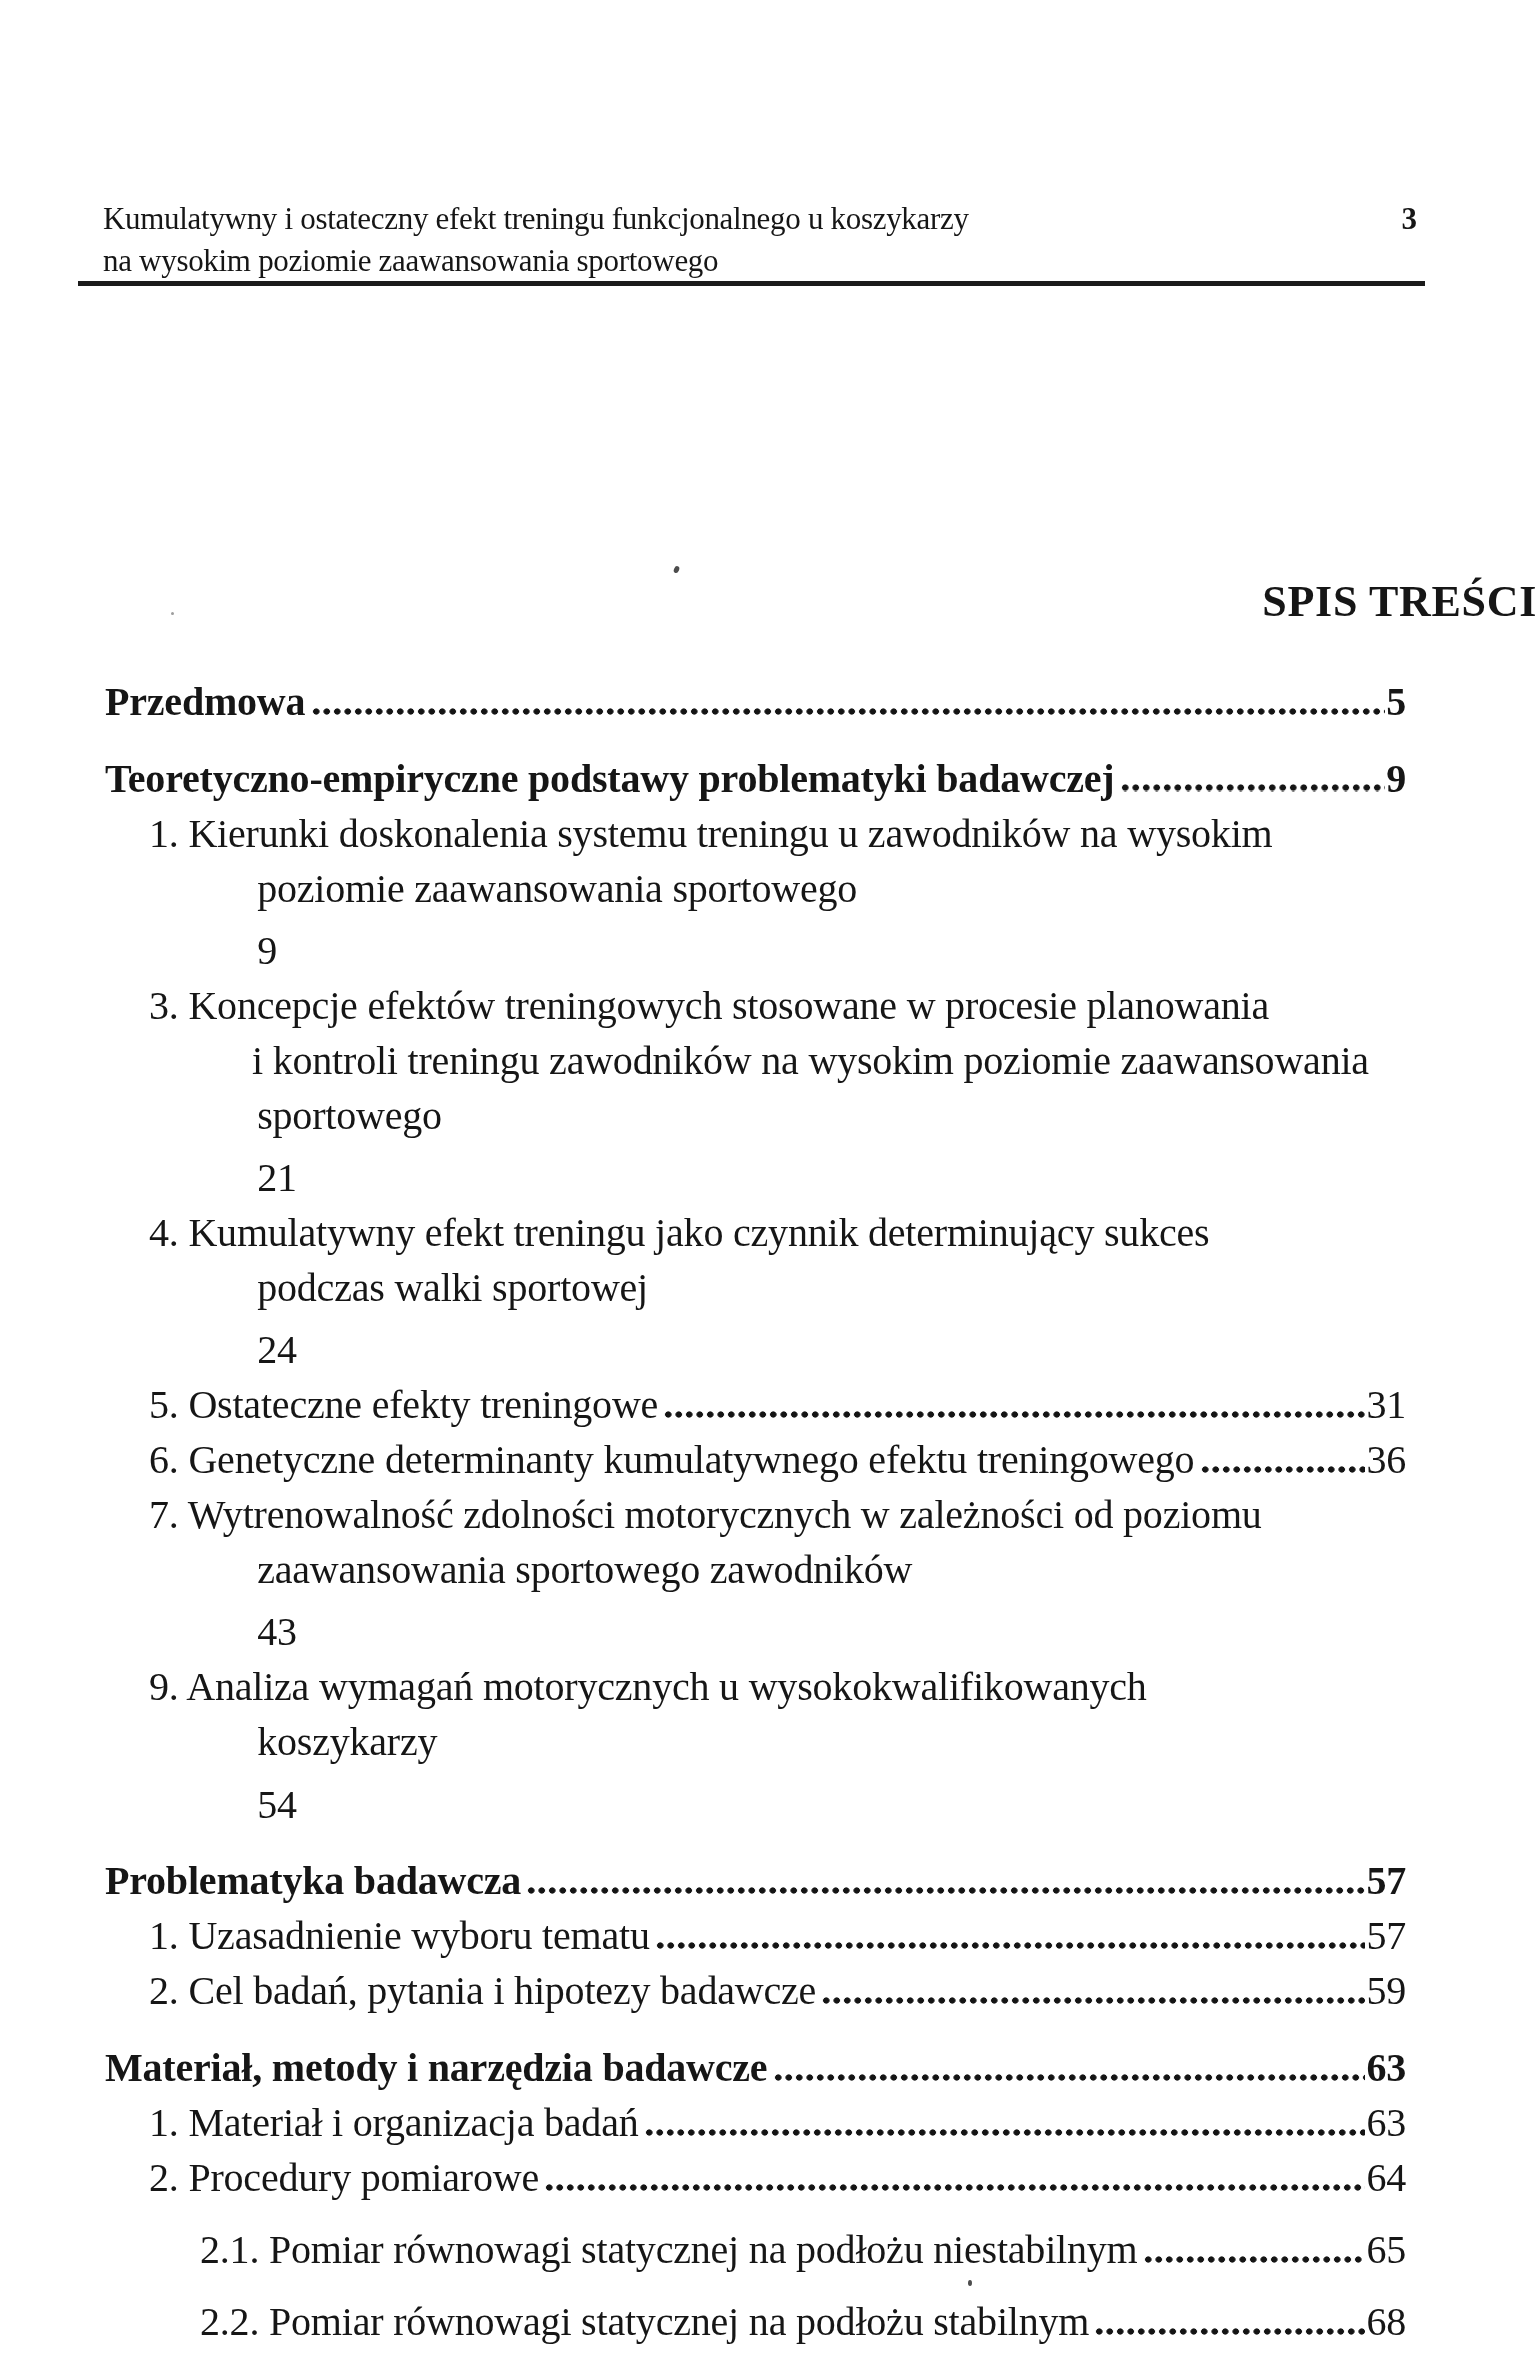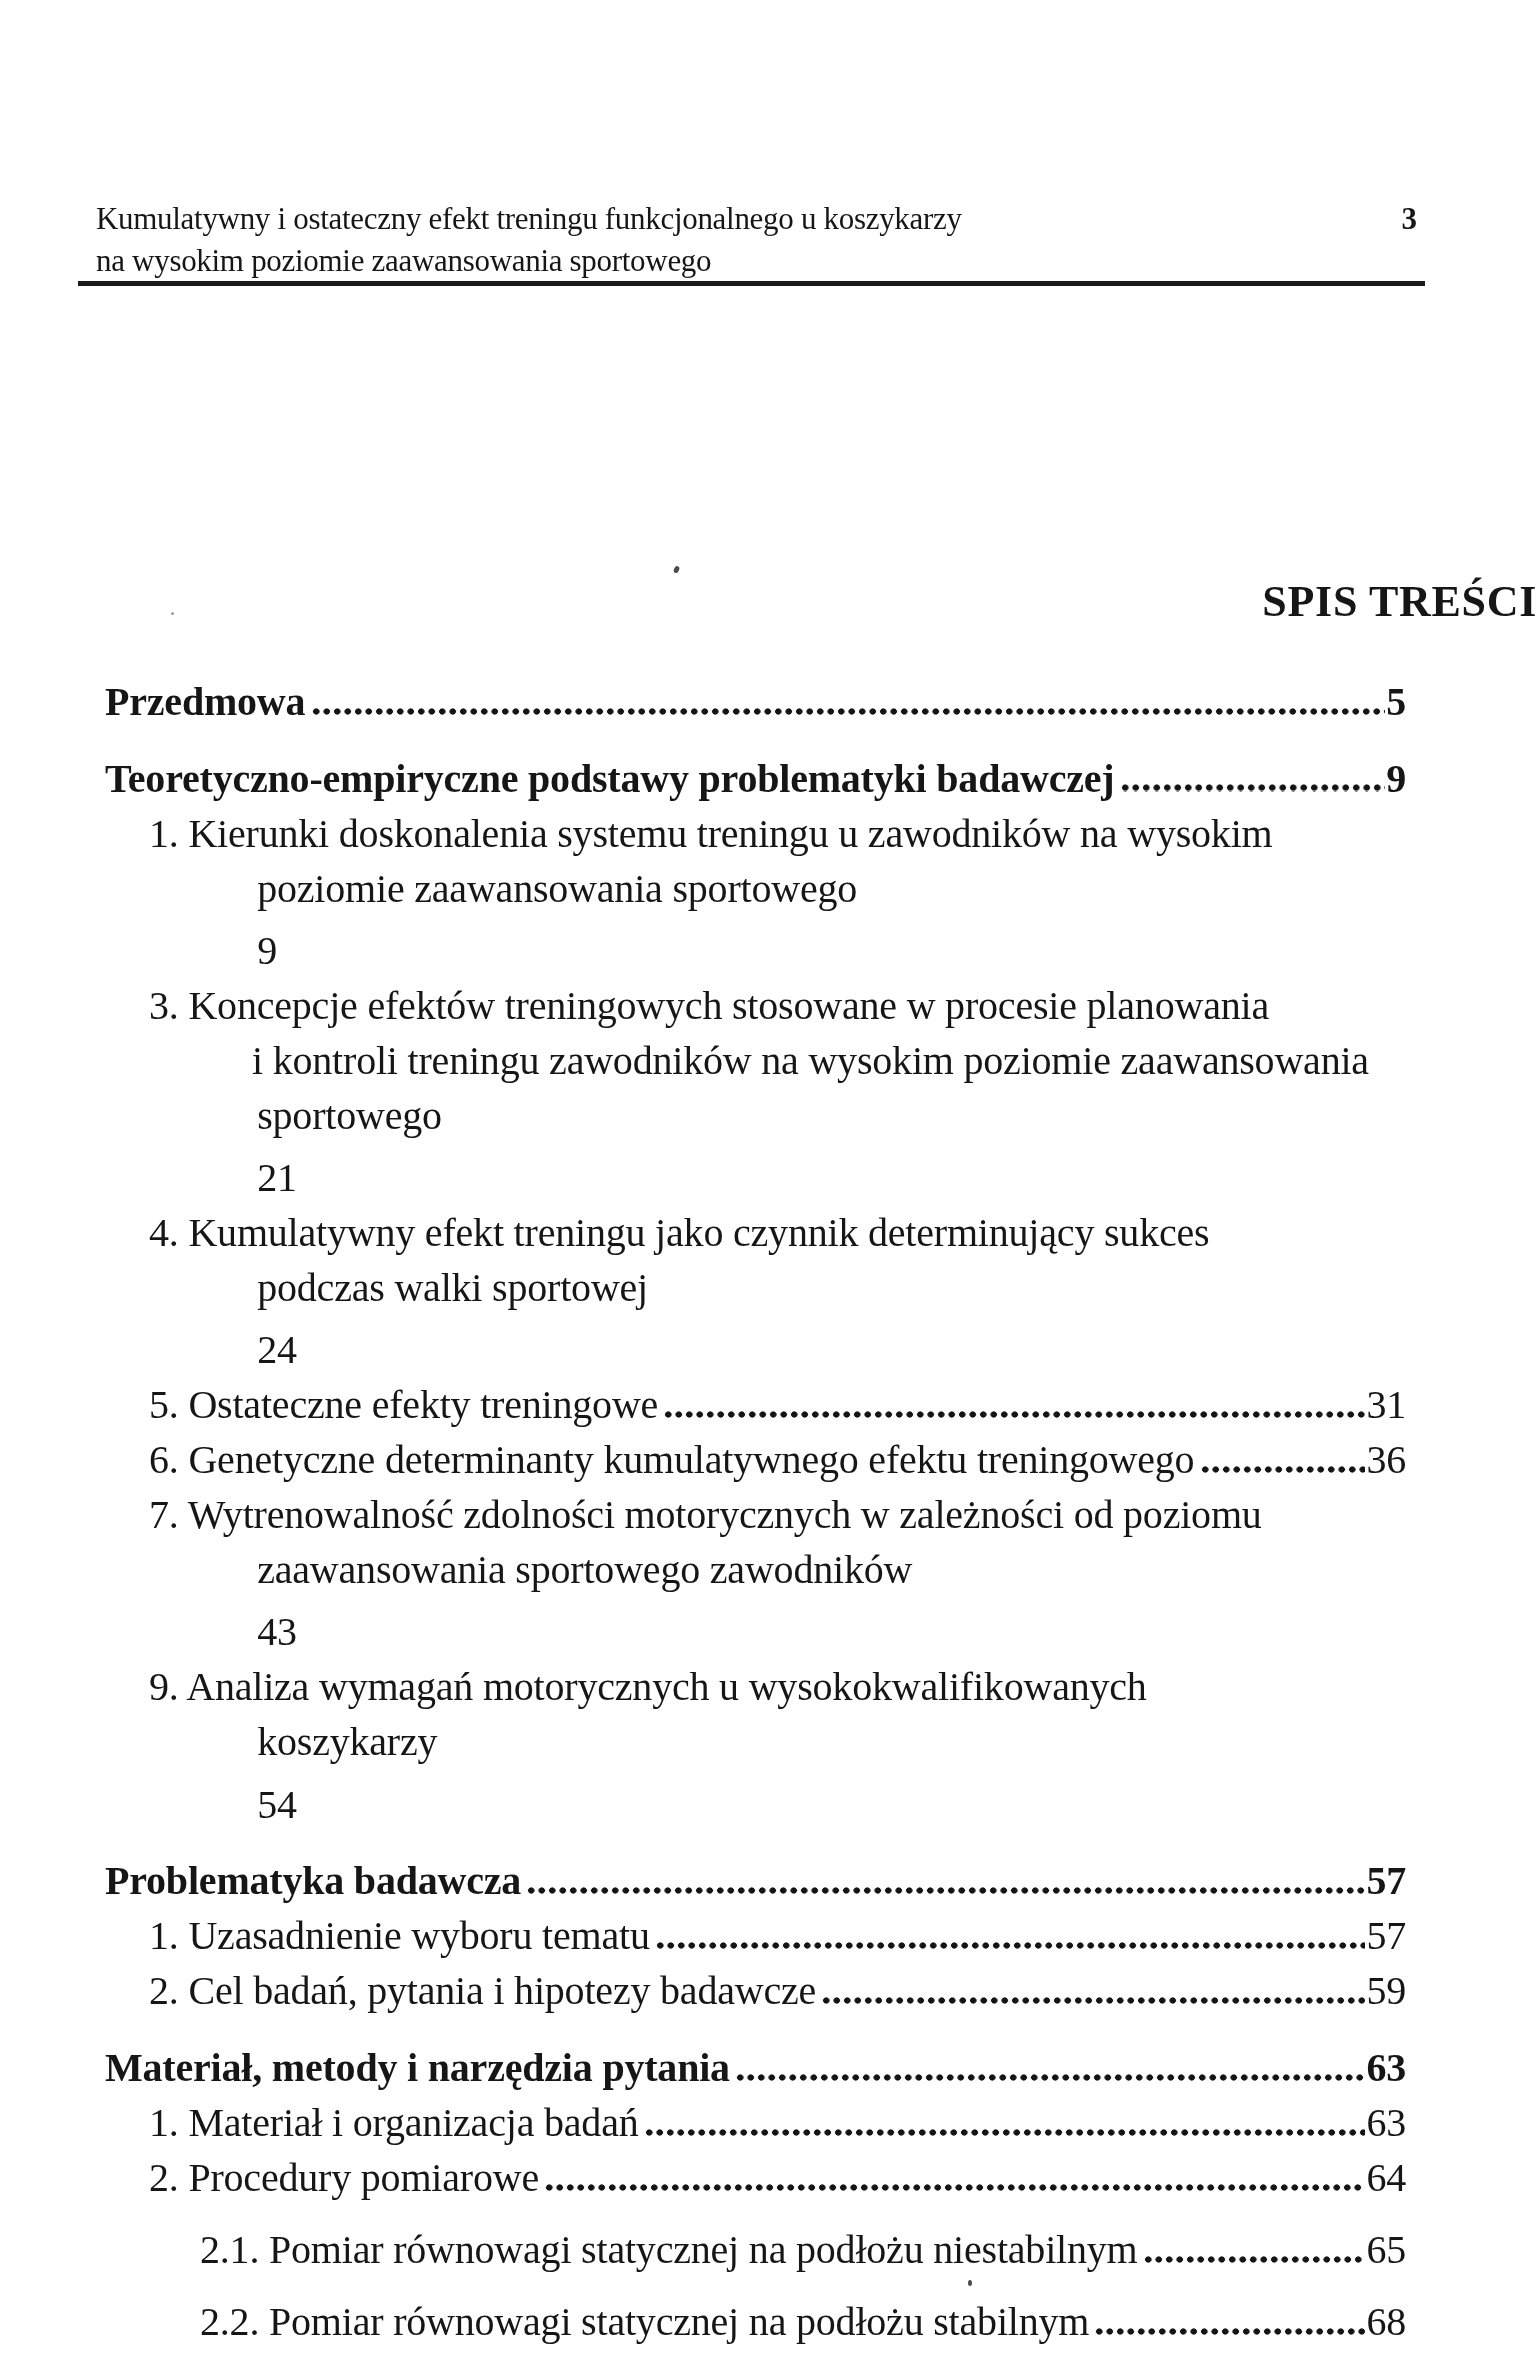--- a/index.html
+++ b/index.html
@@ -9,21 +9,21 @@
     width:1537px; height:2377px;
     margin:0 auto;
     background:#ffffff;
     color:#161616;
     font-family:"Liberation Serif","DejaVu Serif",serif;
     overflow:hidden;
   }
 
   
   .runhead {
-    position:absolute; top:198px; left:96px; right:274px;
+    position:absolute; top:198px; left:103px; right:274px;
     font-size:31px; line-height:42px; font-weight:400;
     letter-spacing:-0.3px; white-space:nowrap;
   }
   .folio {
     position:absolute; top:198px; right:120px;
     font-size:31px; line-height:42px; font-weight:700;
   }
   .headrule {
     position:absolute; top:281px; left:78px; width:1347px; height:4.6px;
     background:#1b1b1b;
@@ -175,21 +175,21 @@
       </div>
       <div class="entry item">
         <div class="line row">
           <span class="txt">2. Cel badań, pytania i hipotezy badawcze</span>
           <span class="leader"></span>
           <span class="pg">59</span>
         </div>
       </div>
       <div class="entry heading gap-md">
         <div class="line row">
-          <span class="txt">Materiał, metody i narzędzia pytania</span>
+          <span class="txt">Materiał, metody i narzędzia badawcze</span>
           <span class="leader"></span>
           <span class="pg">63</span>
         </div>
       </div>
       <div class="entry item">
         <div class="line row">
           <span class="txt">1. Materiał i organizacja badań</span>
           <span class="leader"></span>
           <span class="pg">63</span>
         </div>

